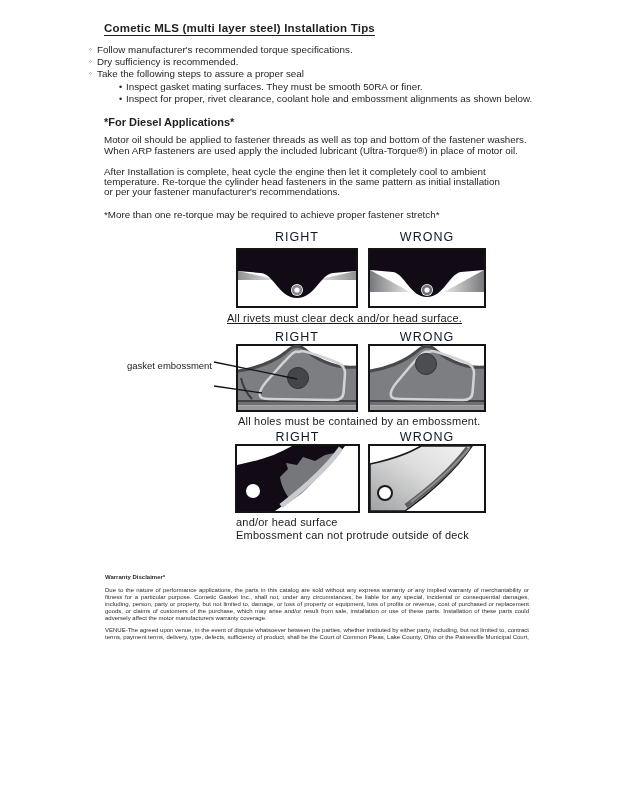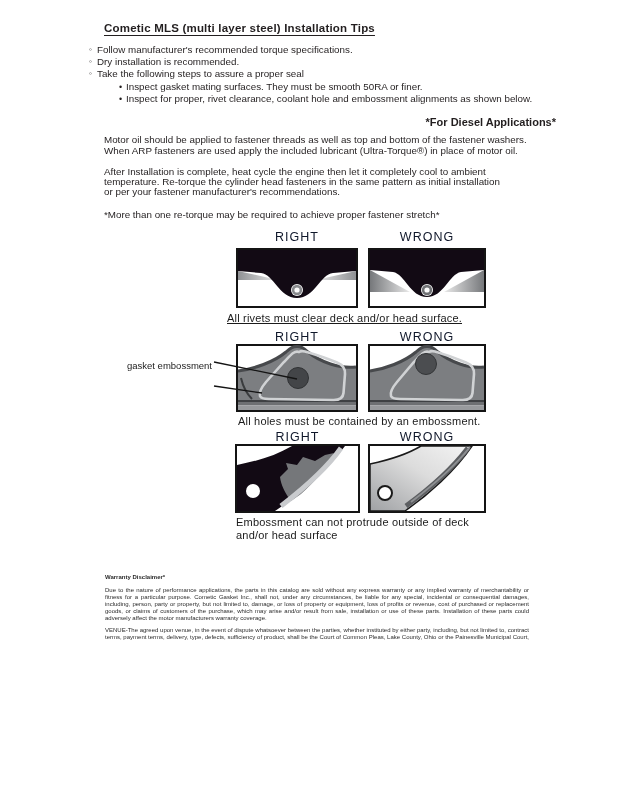--- a/index.html
+++ b/index.html
@@ -17,21 +17,21 @@
 
   
   .tips{left:89px;top:44px;width:470px;font-size:9.8px;line-height:12.2px;}
   .tip{display:flex;}
   .tip .mk{width:8px;flex:0 0 8px;font-size:8px;line-height:12.2px;}
   .tip.sub{margin-left:30px;}
   .tip.sub .mk{width:7px;flex:0 0 7px;font-size:9px;}
 
   
   .diesel{left:104px;top:117px;width:452px;font-size:9.8px;line-height:10.3px;}
-  .diesel h2{margin:0 0 8px 0;font-size:11px;font-weight:bold;text-align:right;}
+  .diesel h2{margin:0 0 8px 0;font-size:11px;font-weight:bold;}
   .diesel .para{margin:0 0 11px 0;}
   .diesel .para.p2{margin-bottom:12px;}
 
   
   .dlabel{width:122px;text-align:center;font-size:12.5px;letter-spacing:1px;color:#0f172a;}
   .dlabel.w{width:118px;}
   .dcaption{font-size:11px;letter-spacing:.2px;color:#1b1b1b;line-height:13px;}
   .sidelabel{width:142px;text-align:right;font-size:9.5px;line-height:11.5px;color:#1b1b1b;}
   svg{display:block;}
 
@@ -51,21 +51,21 @@
 
   <div class="abs doc-title">Cometic MLS (multi layer steel) Installation Tips</div>
 
   <div class="abs tips">
     <div class="tip">
       <span class="mk">◦</span>
       <span>Follow manufacturer's recommended torque specifications.</span>
     </div>
     <div class="tip">
       <span class="mk">◦</span>
-      <span>Dry installation is recommended.</span>
+      <span>Dry sufficiency is recommended.</span>
     </div>
     <div class="tip">
       <span class="mk">◦</span>
       <span>Take the following steps to assure a proper seal</span>
     </div>
     <div class="tip sub">
       <span class="mk">•</span>
       <span>Inspect gasket mating surfaces.  They must be smooth 50RA or finer.</span>
     </div>
     <div class="tip sub">
@@ -186,22 +186,22 @@
       </linearGradient>
     </defs>
     <rect x="1" y="1" width="116" height="67" fill="#ffffff" stroke="#141414" stroke-width="2"></rect>
     <path d="M53,2 L104,2 C87,27 60,51 37,67 L2,67 L2,20 C21,16 38,11 53,2 Z" fill="url(#bandGrad)" stroke="#1a1a1a" stroke-width="1.5"></path>
     <path d="M38,62 C60,46 84,25 100,4" fill="none" stroke="#5d5f62" stroke-width="5"></path>
     <path d="M43,58 C64,42 87,22 102,3" fill="none" stroke="#8d8f92" stroke-width="2"></path>
     <circle cx="17" cy="49" r="7" fill="#ffffff" stroke="#1a1a1a" stroke-width="2"></circle>
   </svg>
 
   <div class="abs dcaption" style="left:236px;top:516px;">
+    <div>and/or head surface</div>
     <div>Embossment can not protrude outside of deck</div>
-    <div>and/or head surface</div>
   </div>
 
   <div class="abs legal">
     <div class="lh">Warranty Disclaimer*</div>
     <div class="blk">
       <div class="just">Due to the nature of performance applications, the parts in this catalog are sold without any express warranty or any implied warranty of merchantability or fitness for a particular purpose.  Cometic Gasket Inc., shall not, under any circumstances, be liable for any special, incidental or consequential damages, including, person, party or property, but not limited to, damage, or loss of property or equipment, loss of profits or revenue, cost of purchased or replacement goods, or claims of customers of the purchase, which may arise and/or result from sale, installation or use of these parts.  Installation of these parts could adversely affect the motor manufacturers warranty coverage.</div>
     </div>
     <div class="blk">
       <div class="just">VENUE-The agreed upon venue, in the event of dispute whatsoever between the parties, whether instituted by either party, including, but not limited to, contract terms, payment terms, delivery, type, defects, sufficiency of product, shall be the Court of Common Pleas, Lake County, Ohio or the Painesville Municipal Court, Lake County, Ohio, depending on the amount in controversy.</div>
       <div>This agreement shall be governed by and construed under the laws of the State of Ohio.</div>

